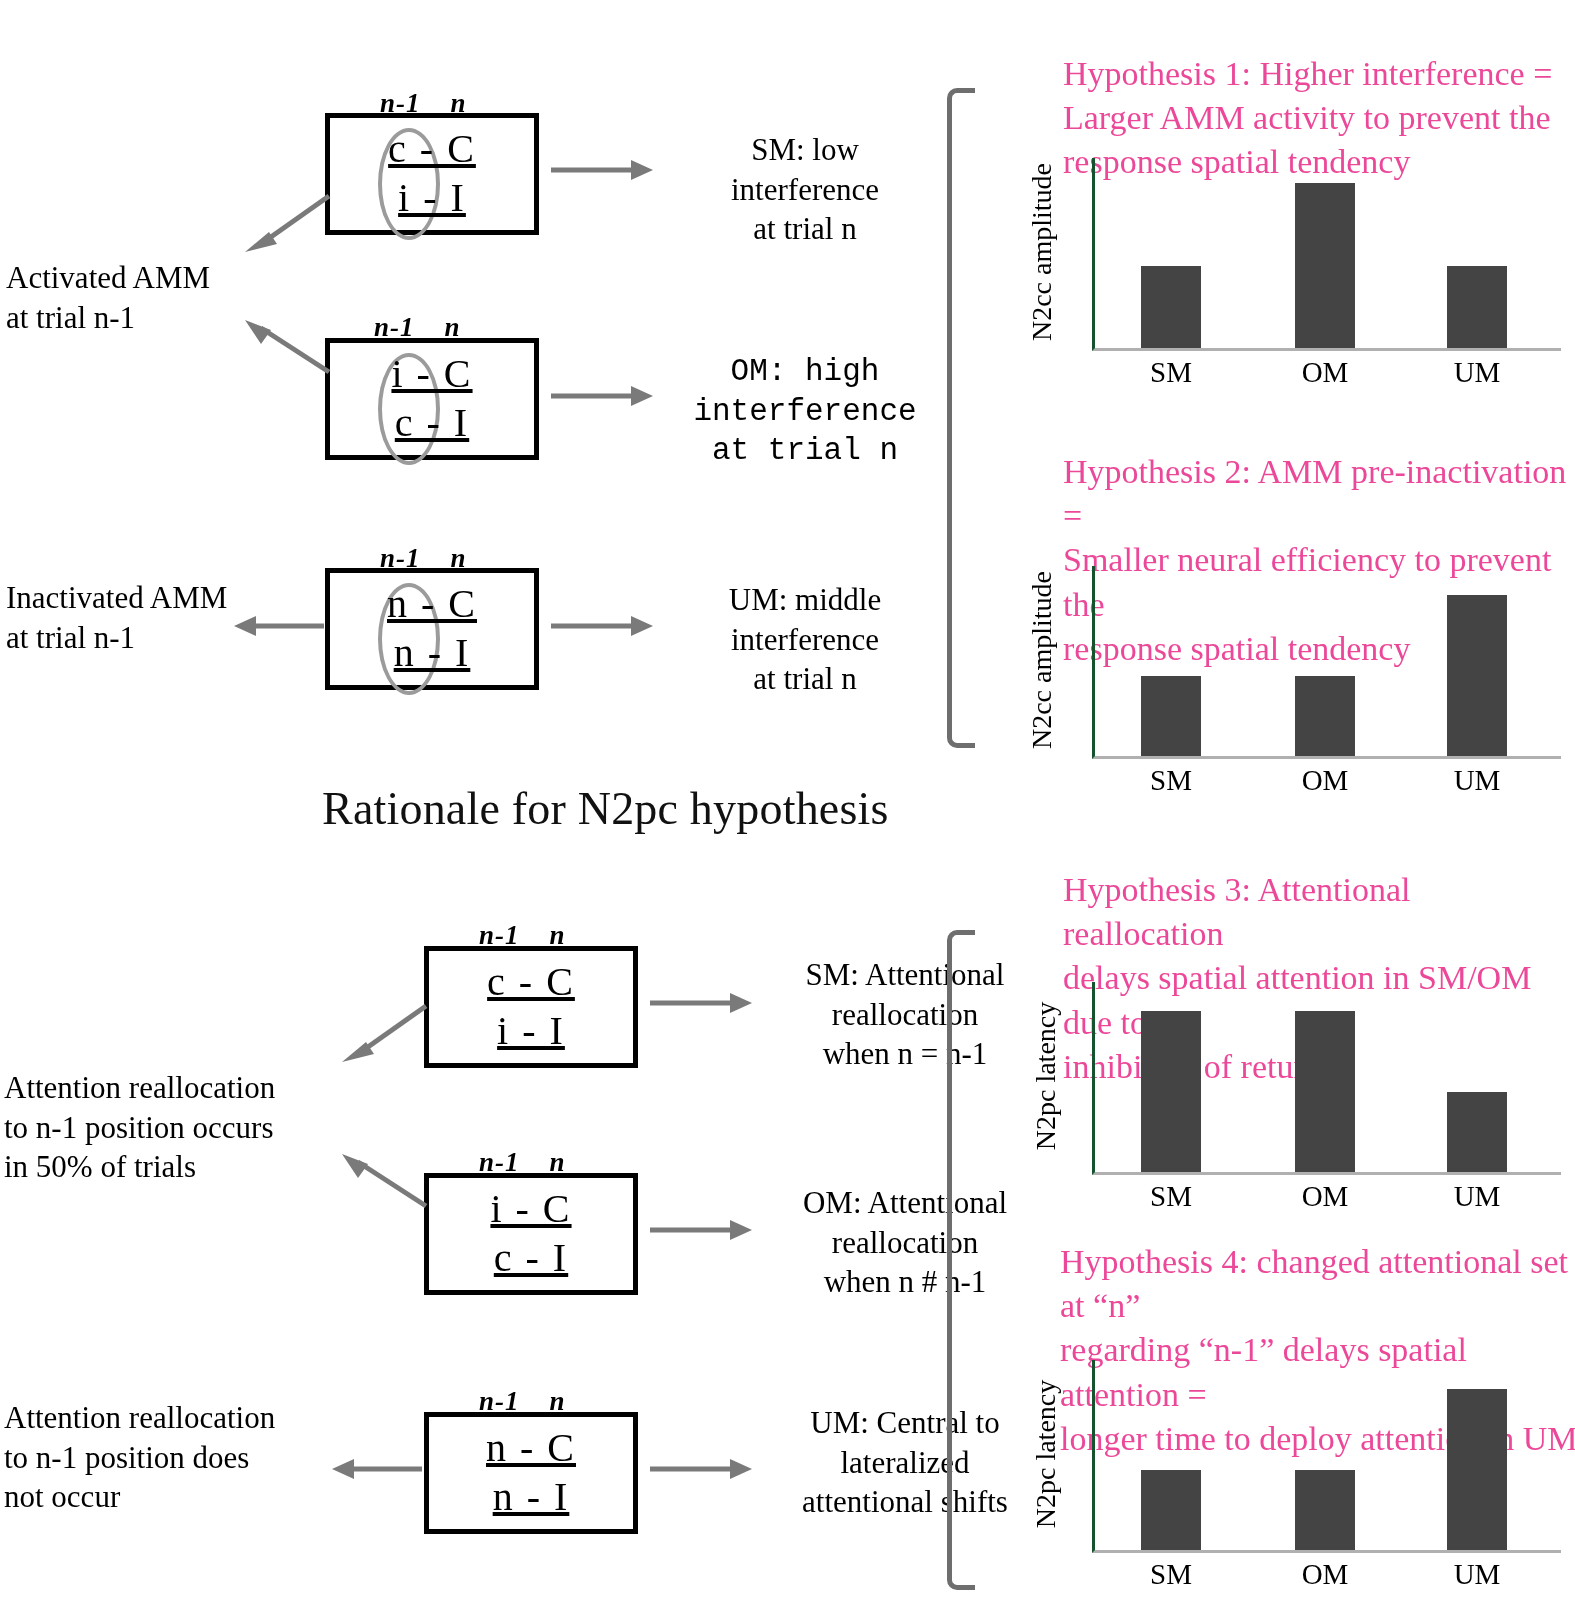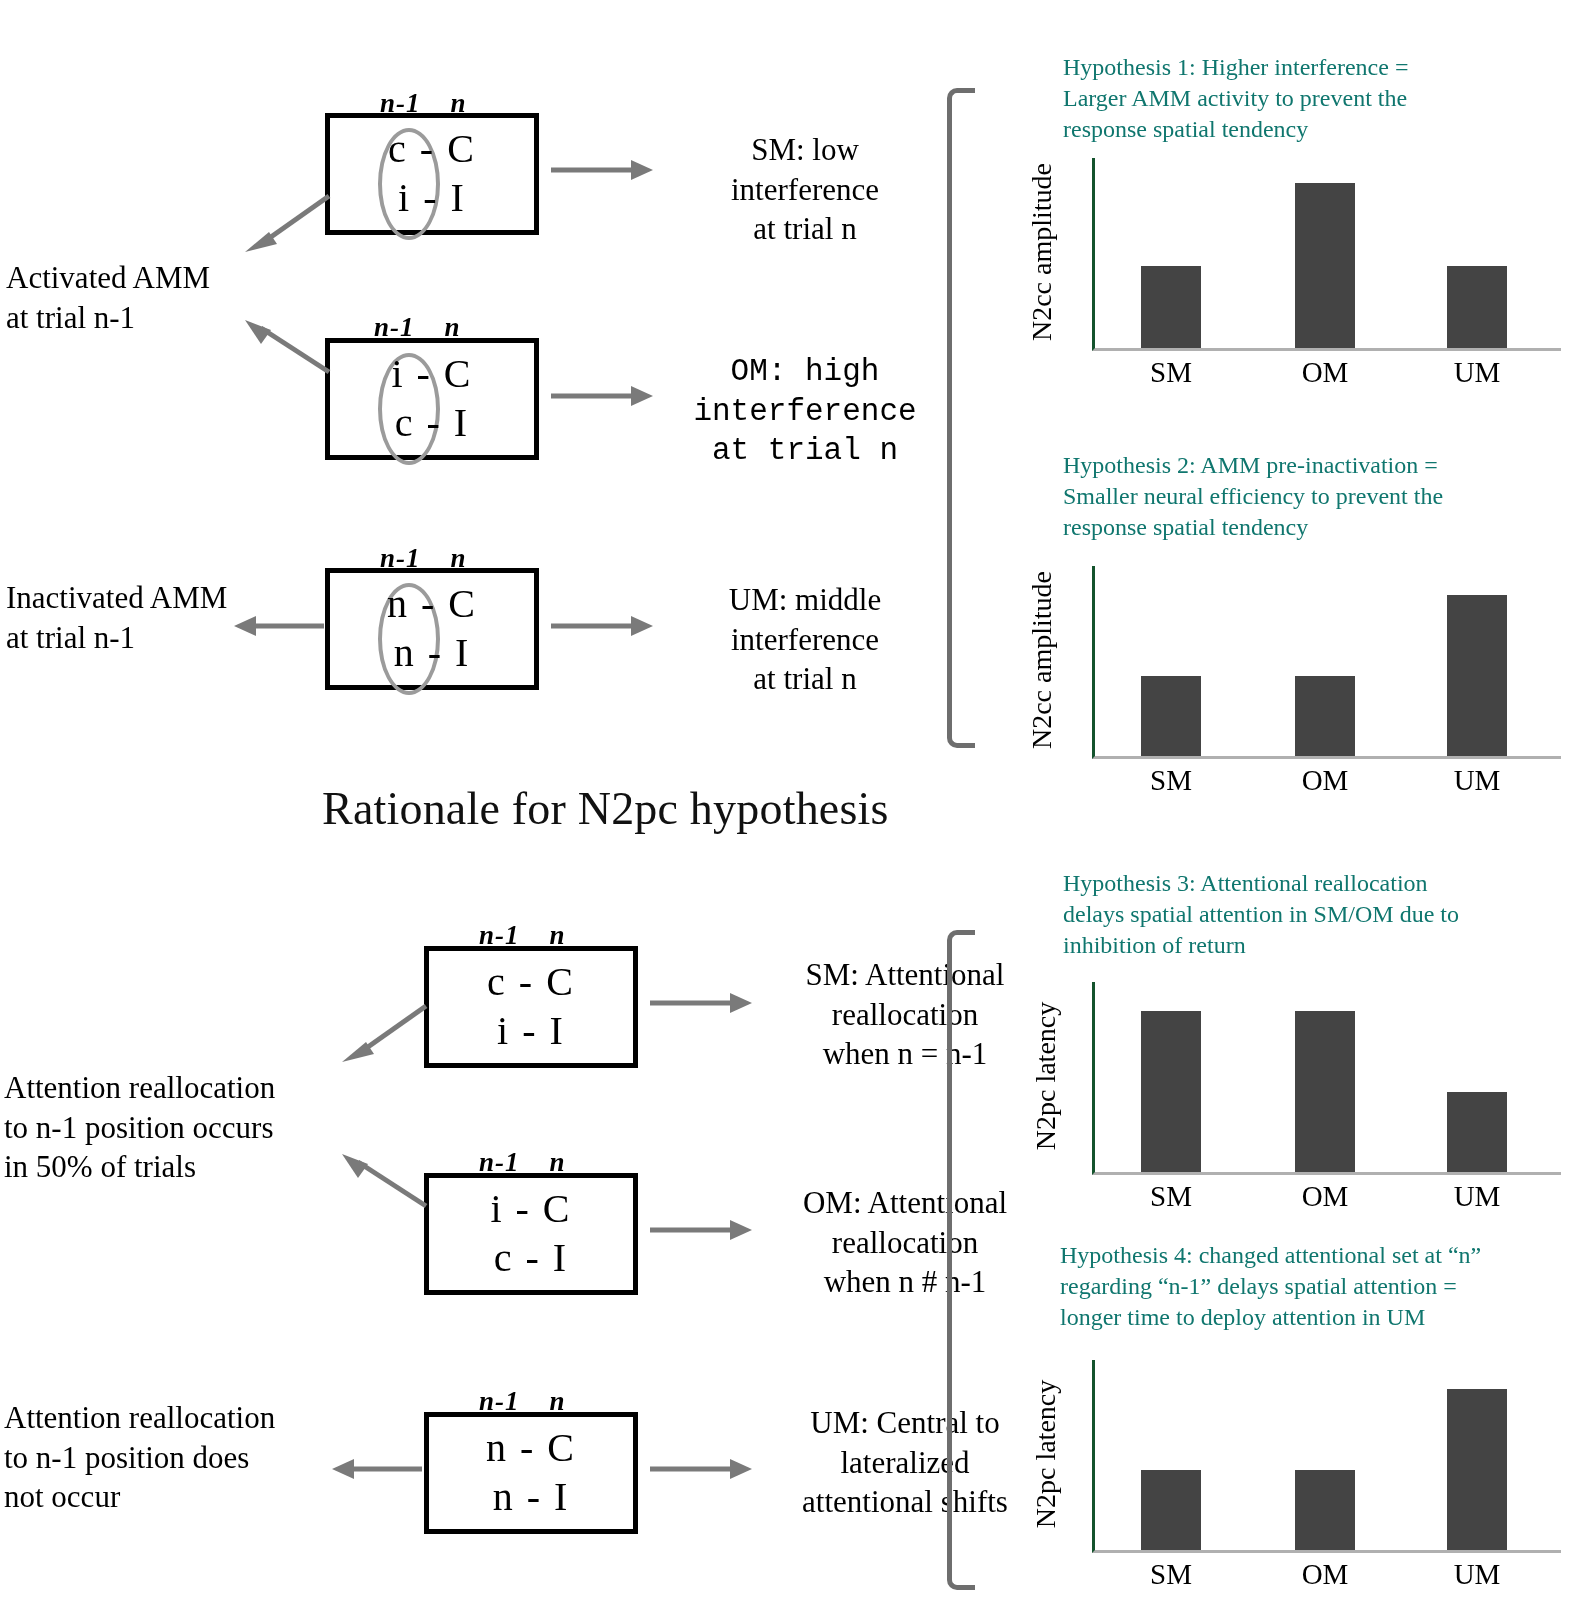--- a/index.html
+++ b/index.html
@@ -50,20 +50,21 @@
     justify-content: center;
     align-items: center;
     z-index: 2;
   }
   .trial-row {
     font-size: 40px;
     line-height: 1.22;
     letter-spacing: 2px;
     white-space: nowrap;
     text-align: center;
+    text-decoration: underline;
   }
   .ellipse {
     position: absolute;
     border: 4px solid #9b9b9b;
     border-radius: 50%;
     z-index: 1;
     background: transparent;
   }
 
   
@@ -80,23 +81,23 @@
   
   .bracket {
     border: 5px solid #6e6e6e;
     border-right: none;
     border-radius: 10px 0 0 10px;
     box-sizing: border-box;
   }
 
   
   .hyp-text {
-    font-size: 24px;
+    font-size: 34px;
     line-height: 1.30;
-    color: #0f766e;
+    color: #ec4899;
   }
 
   
   .chart { box-sizing: border-box; }
   .chart-ylabel {
     position: absolute;
     transform-origin: center center;
     transform: rotate(-90deg);
     font-size: 28px;
     white-space: nowrap;

